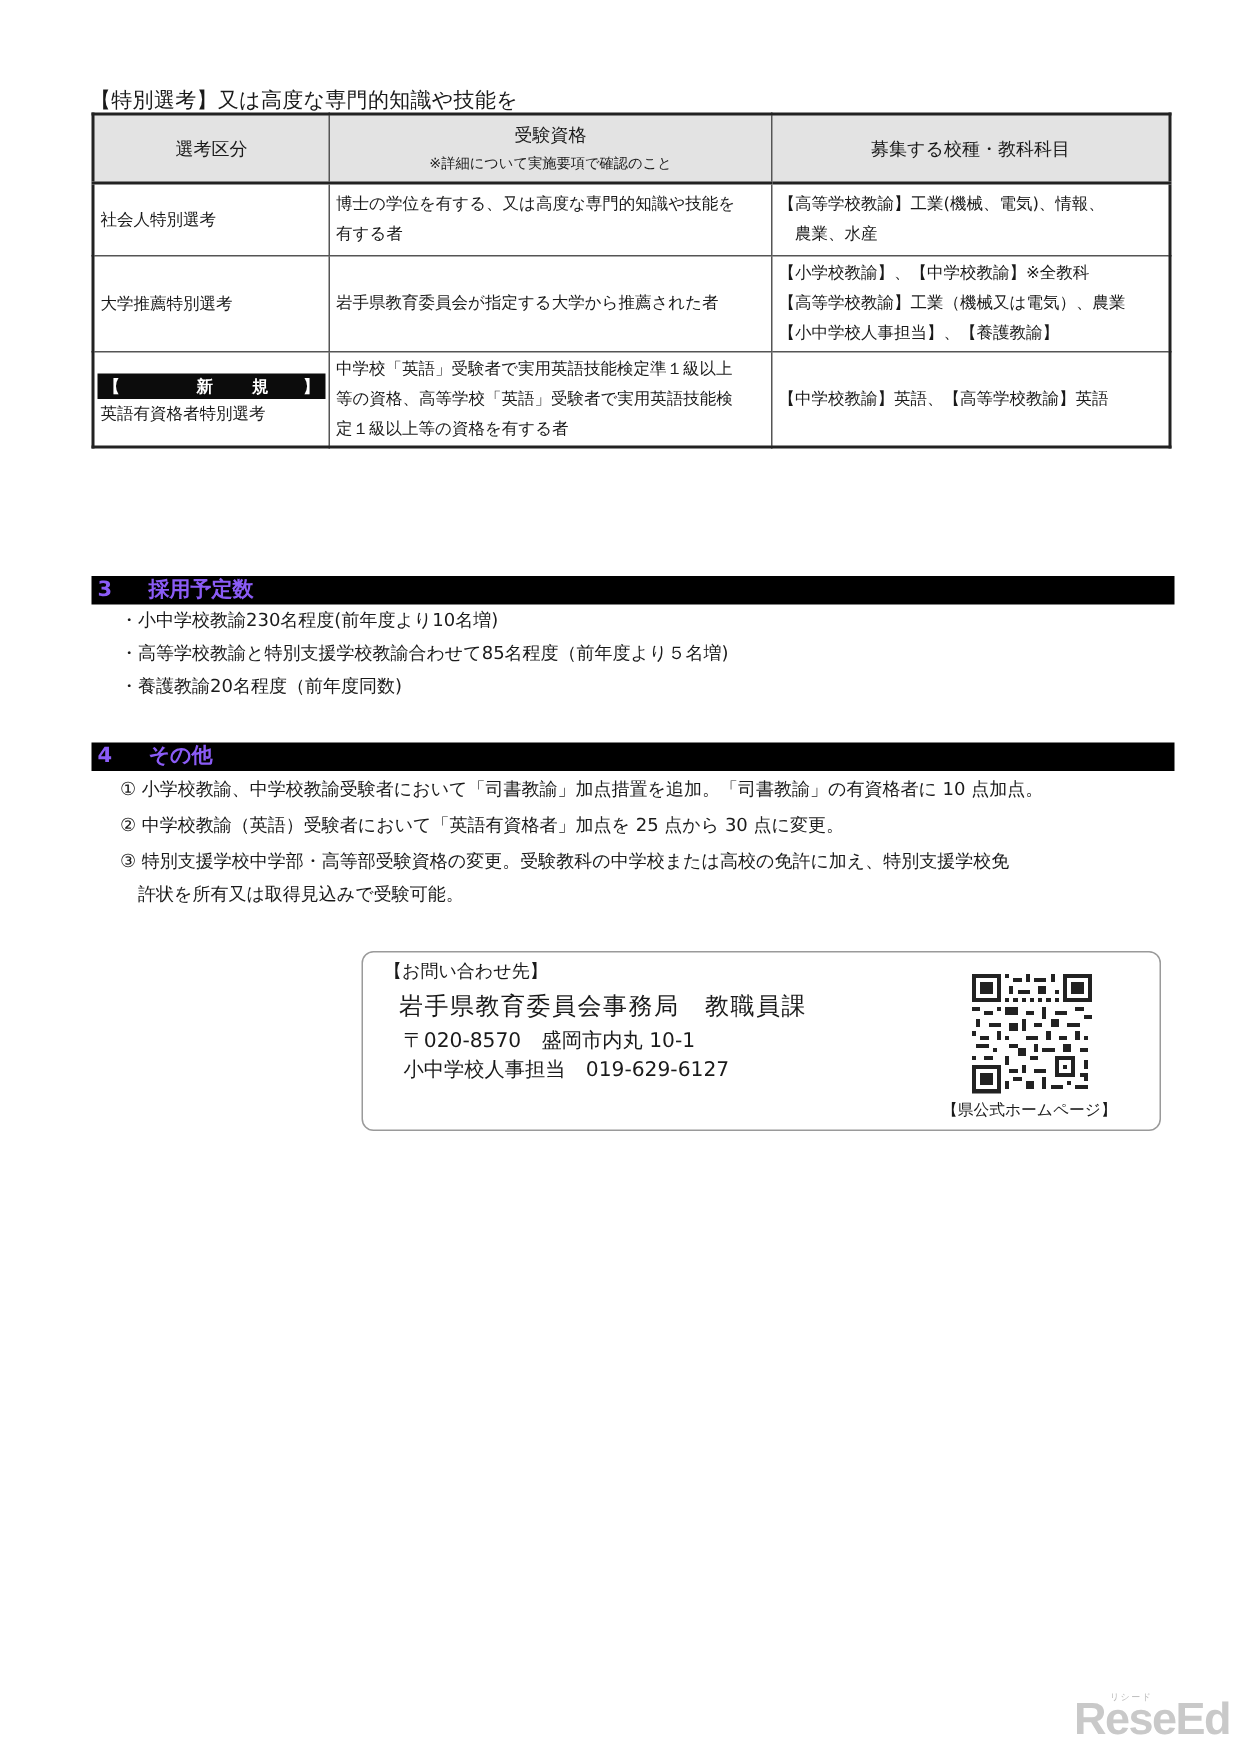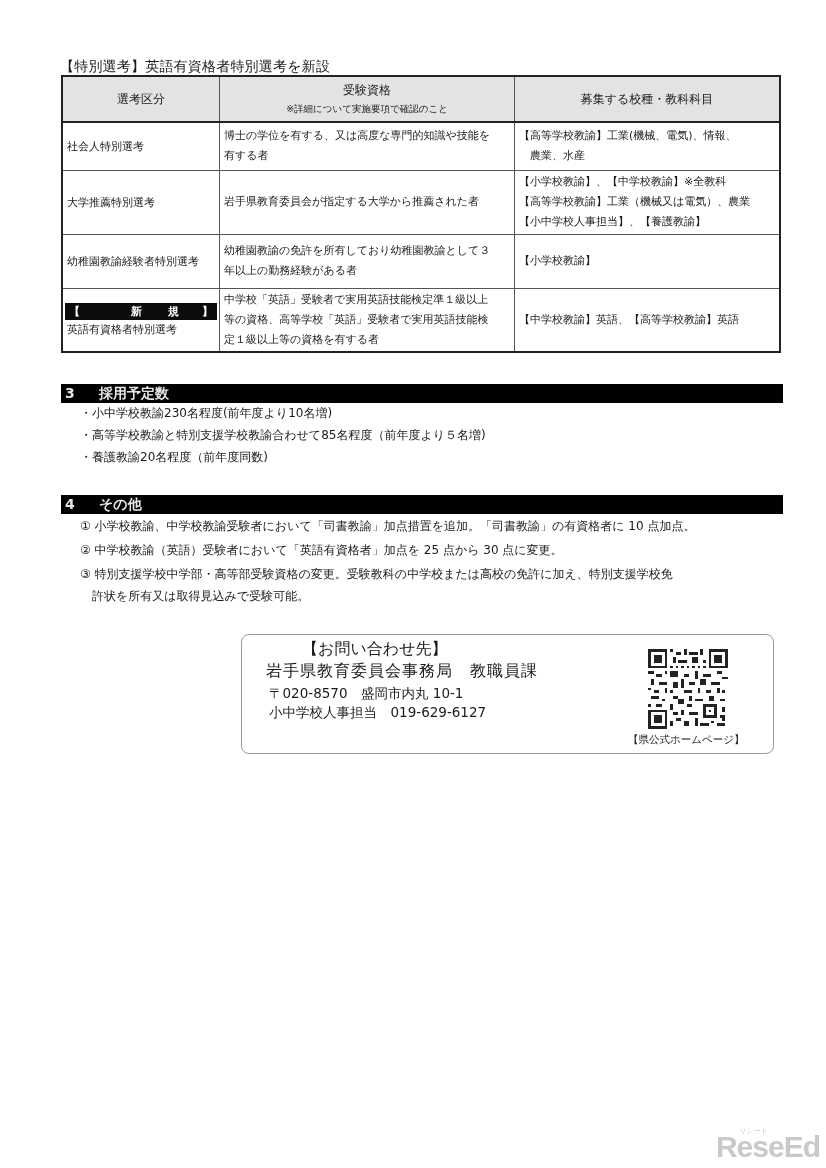--- a/index.html
+++ b/index.html
@@ -14,43 +14,43 @@
   table.sel th, table.sel td { border: 1px solid #555; padding: 0 4px; vertical-align: middle; }
   table.sel thead th { background: #e3e3e3; font-weight: normal; text-align: center; border-bottom: 2px solid #222; }
   table.sel thead th .sub { display: block; font-size: 9.5px; margin-top: 4px; }
   table.sel thead th .main { display: block; font-size: 12px; }
   table.sel td.cat { text-align: left; font-size: 11px; }
   table.sel td.qual, table.sel td.subj { line-height: 20px; font-size: 11px; }
   .new-badge { display: flex; justify-content: space-between; background: #0c0c0c; color: #fff;
                font-size: 11px; font-weight: bold; padding: 1px 4px; margin: 0 -2px 2px -2px; }
   .new-badge .mid { letter-spacing: 26px; margin-right: -26px; margin-left: 28px; }
 
-  .sec-bar { left: 61px; width: 722px; height: 19px; background: #000; color: #e5e5e5; font-size: 14px;
+  .sec-bar { left: 61px; width: 722px; height: 19px; background: #000; color: #8b5cf6; font-size: 14px;
              font-weight: bold; line-height: 19px; }
   .sec-bar .num { display: inline-block; width: 34px; padding-left: 4px; }
 
   .bullet { font-size: 12px; line-height: 20px; white-space: nowrap; }
   .circle-item { font-size: 12px; line-height: 22.5px; white-space: nowrap; }
 
   .contact { left: 241px; top: 634px; width: 531px; height: 118px; border: 1px solid #9a9a9a;
              border-radius: 8px; }
-  .contact .heading { position: absolute; left: 14px; top: 4px; font-size: 16px; margin-left: 46px; }
+  .contact .heading { position: absolute; left: 14px; top: 4px; font-size: 12px; }
   .contact .org { position: absolute; left: 24px; top: 26px; font-size: 16px; letter-spacing: 1px; }
   .contact .line { position: absolute; left: 27px; font-size: 13.5px; }
   .qr { position: absolute; left: 406px; top: 14px; width: 80px; height: 80px; }
   .qr-label { position: absolute; left: 386px; top: 98px; font-size: 10.5px; white-space: nowrap; }
 
   .watermark { right: 6px; bottom: 4px; font-size: 30px; font-weight: bold; color: #c9c9c9;
                font-family: Liberation Sans, sans-serif; letter-spacing: -1px; }
   .watermark .ruby { position: absolute; left: 24px; top: -3px; font-size: 6px; color: #bbb; letter-spacing: 1px; font-weight: normal; }
 </style>
 </head>
 <body>
 
-<div class="abs doc-title">【特別選考】英語有資格者特別選考を新設</div>
+<div class="abs doc-title">【特別選考】又は高度な専門的知識や技能を</div>
 
 <table class="sel">
   <thead>
     <tr style="height:46px">
       <th style="width:148px">
         <span class="main">選考区分</span>
       </th>
       <th style="width:286px">
         <span class="main">受験資格</span>
         <span class="sub">※詳細について実施要項で確認のこと</span>
@@ -74,30 +74,20 @@
     </tr>
     <tr style="height:64px">
       <td class="cat">大学推薦特別選考</td>
       <td class="qual">
         <div>岩手県教育委員会が指定する大学から推薦された者</div>
       </td>
       <td class="subj">
         <div>【小学校教諭】、【中学校教諭】※全教科</div>
         <div>【高等学校教諭】工業（機械又は電気）、農業</div>
         <div>【小中学校人事担当】、【養護教諭】</div>
-      </td>
-    </tr>
-    <tr style="height:54px">
-      <td class="cat">幼稚園教諭経験者特別選考</td>
-      <td class="qual">
-        <div>幼稚園教諭の免許を所有しており幼稚園教諭として３</div>
-        <div>年以上の勤務経験がある者</div>
-      </td>
-      <td class="subj">
-        <div>【小学校教諭】</div>
       </td>
     </tr>
     <tr style="height:64px">
       <td class="cat">
         <div class="new-badge">
           <span>【</span>
           <span class="mid">新規</span>
           <span>】</span>
         </div>
         <div>英語有資格者特別選考</div>

